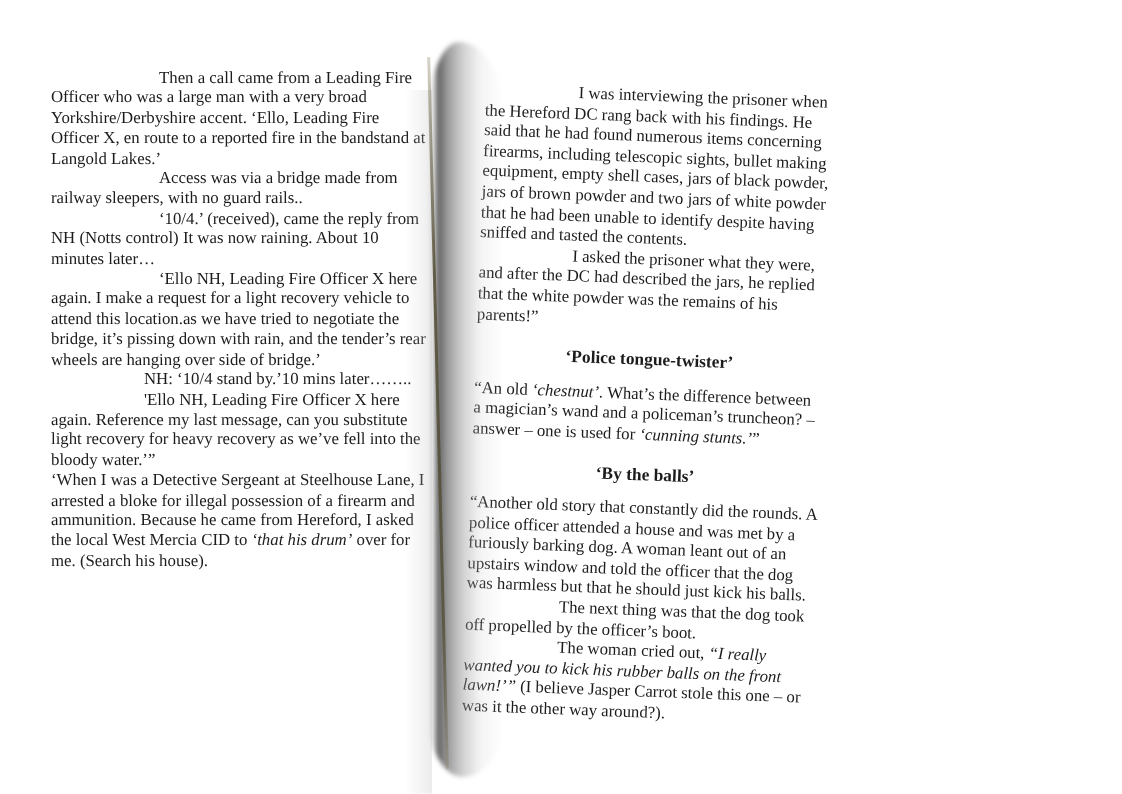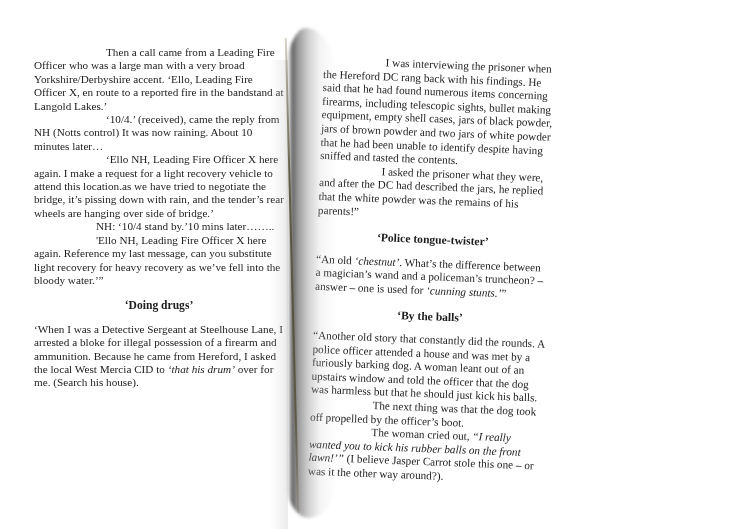--- a/index.html
+++ b/index.html
@@ -60,26 +60,26 @@
   }
 </style>
 </head>
 <body>
 
 <div class="spread">
 
   <div class="page-left">
     <div class="text">
       <p class="indent-lg" style="text-indent:72px">Then a call came from a Leading Fire Officer who was a large man with a very broad Yorkshire/Derbyshire accent. ‘Ello, Leading Fire Officer X, en route to a reported fire in the bandstand at Langold Lakes.’</p>
+      <p class="indent" style="text-indent:72px">Access was via a bridge made from railway sleepers, with no guard rails..</p>
       <p class="indent" style="text-indent:72px">‘10/4.’ (received), came the reply from NH (Notts control) It was now raining. About 10 minutes later…</p>
       <p class="indent" style="text-indent:72px">‘Ello NH, Leading Fire Officer X here again. I make a request for a light recovery vehicle to attend this location.as we have tried to negotiate the bridge, it’s pissing down with rain, and the tender’s rear wheels are hanging over side of bridge.’</p>
       <p class="indent" style="text-indent:62px">NH: ‘10/4 stand by.’10 mins later……..</p>
       <p class="indent" style="text-indent:62px">'Ello NH, Leading Fire Officer X here again. Reference my last message, can you substitute light recovery for heavy recovery as we’ve fell into the bloody water.’”</p>
 
-      <h3>‘Doing drugs’</h3>
       <p><span>‘When I was a Detective Sergeant at Steelhouse Lane, I arrested a bloke for illegal possession of a firearm and ammunition. Because he came from Hereford, I asked the local West Mercia CID to </span><em>‘that his drum’</em><span> over for me. (Search his house).</span></p>
     </div>
   </div>
 
   <div class="left-edge-shadow"></div>
 
   <div class="page-right">
     <div class="text">
       <p style="text-indent:62px">I was interviewing the prisoner when the Hereford DC rang back with his findings. He said that he had found numerous items concerning firearms, including telescopic sights, bullet making equipment, empty shell cases, jars of black powder, jars of brown powder and two jars of white powder that he had been unable to identify despite having sniffed and tasted the contents.</p>
       <p style="text-indent:62px">I asked the prisoner what they were, and after the DC had described the jars, he replied that the white powder was the remains of his parents!”</p>

